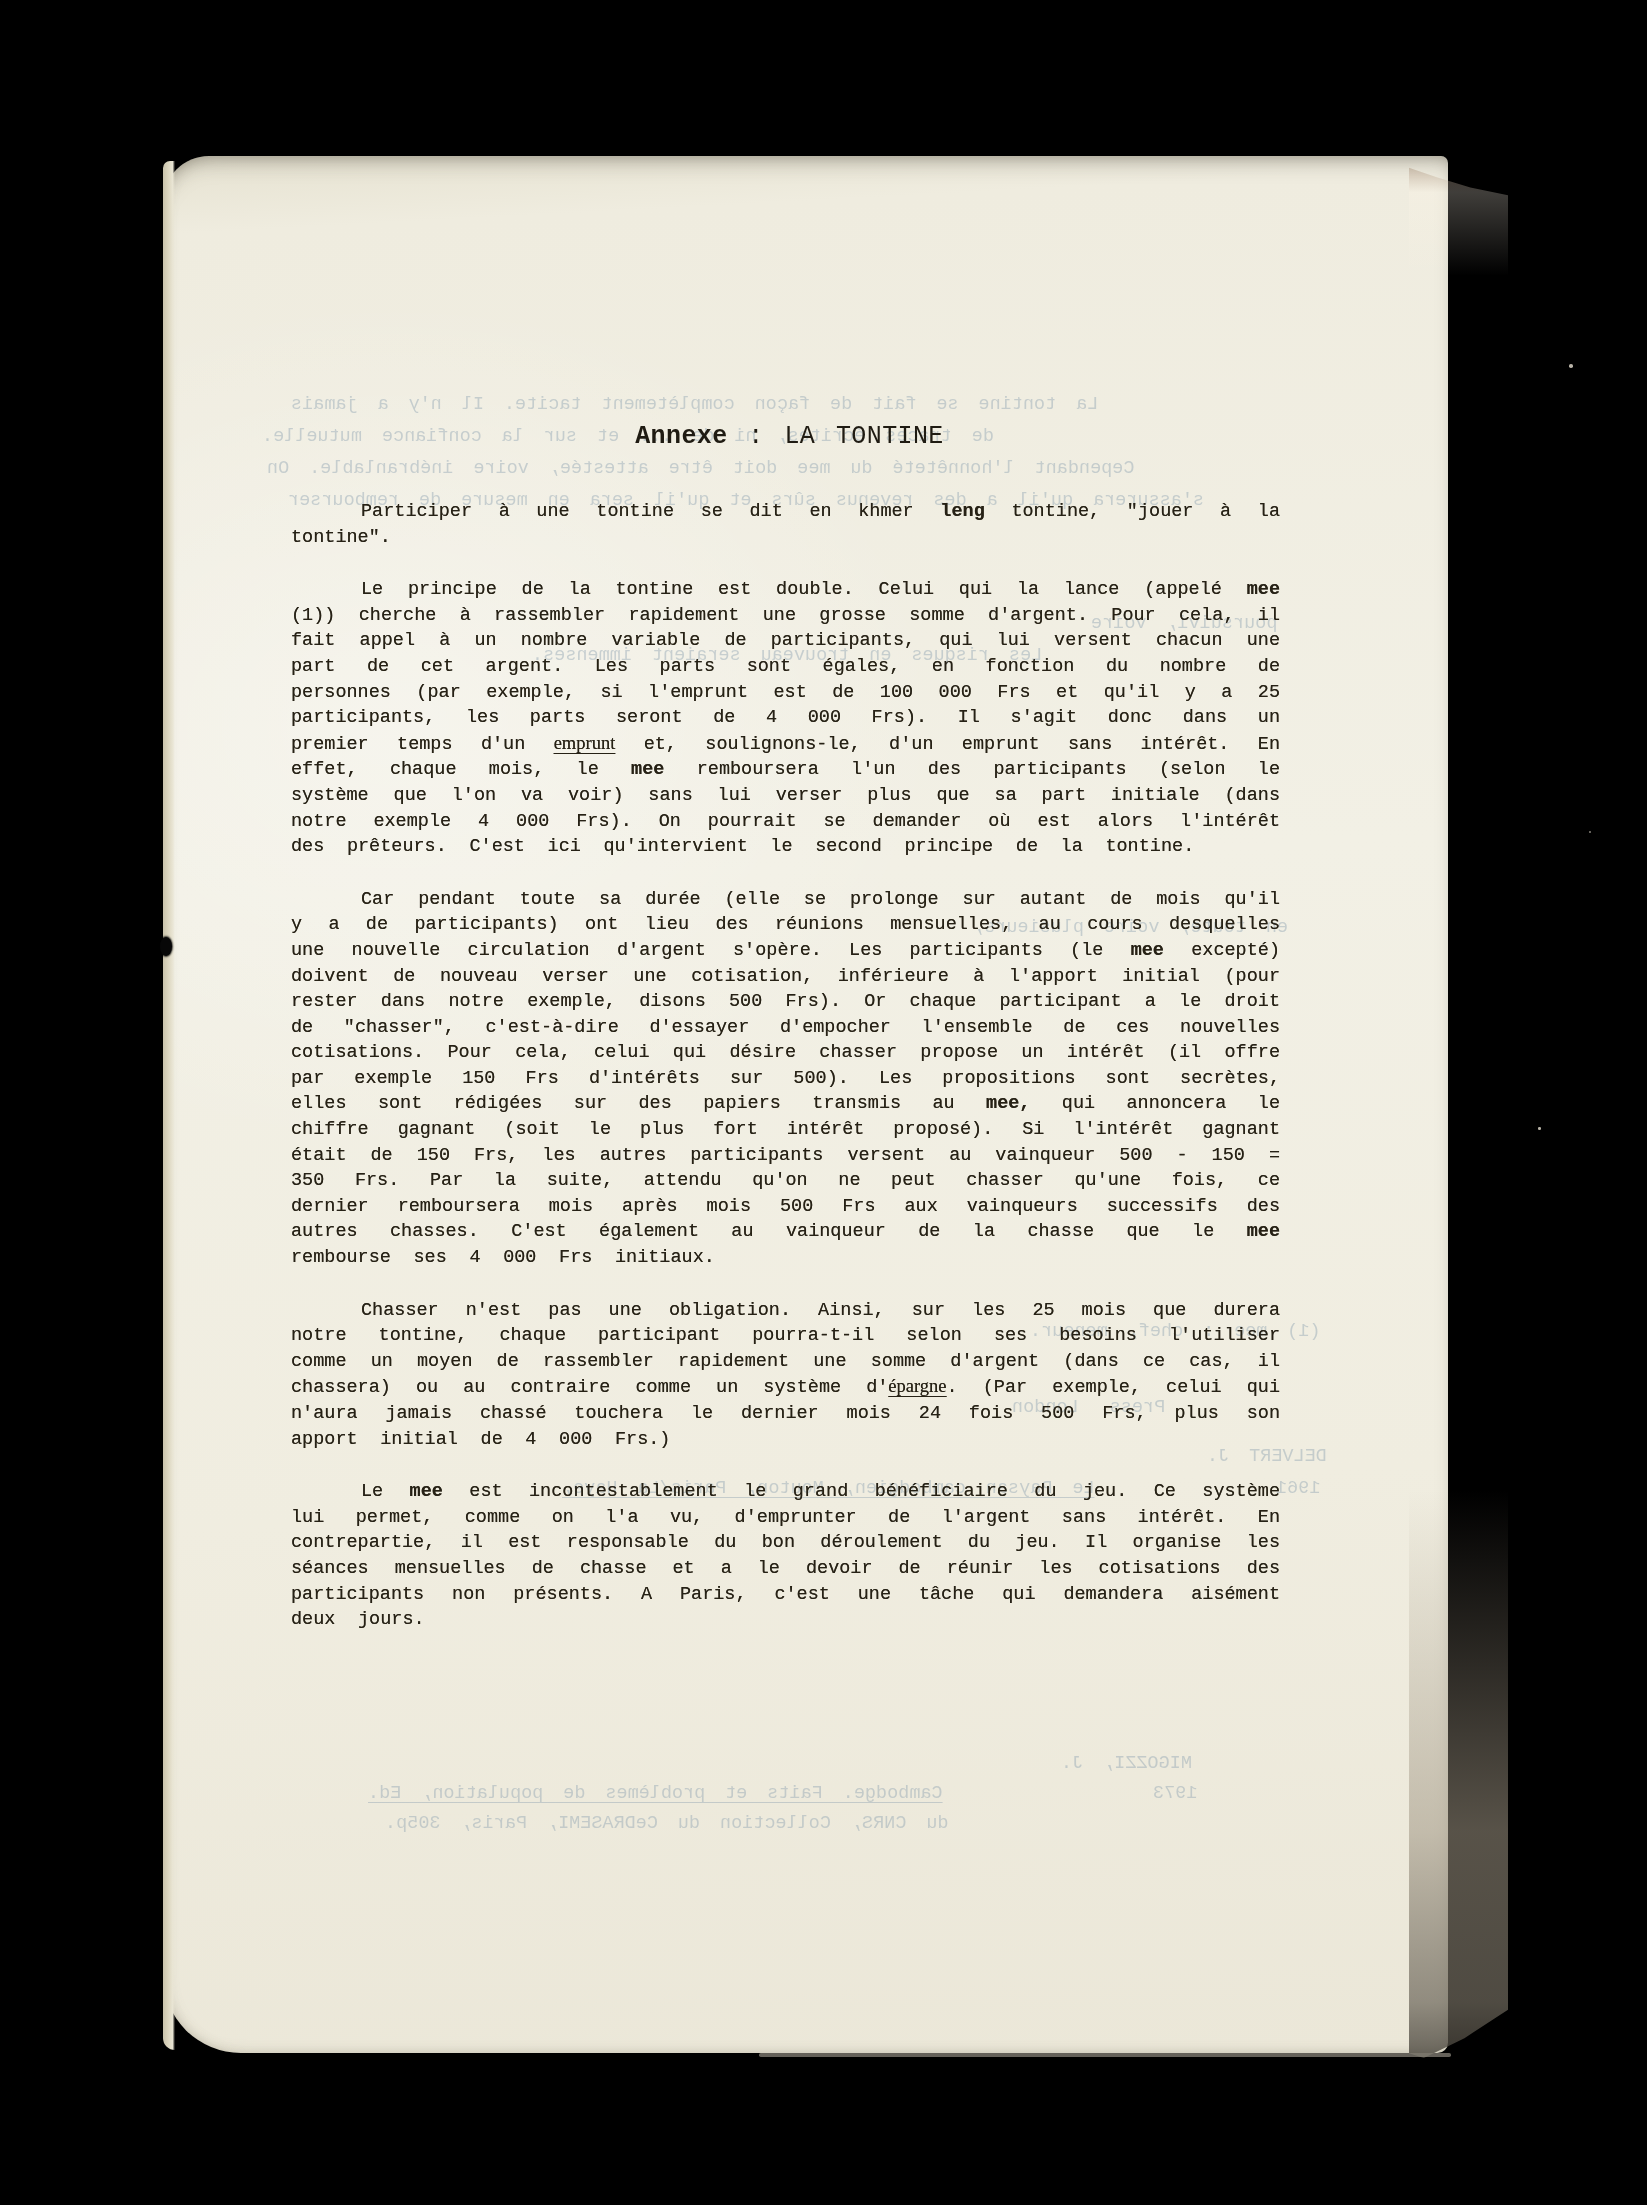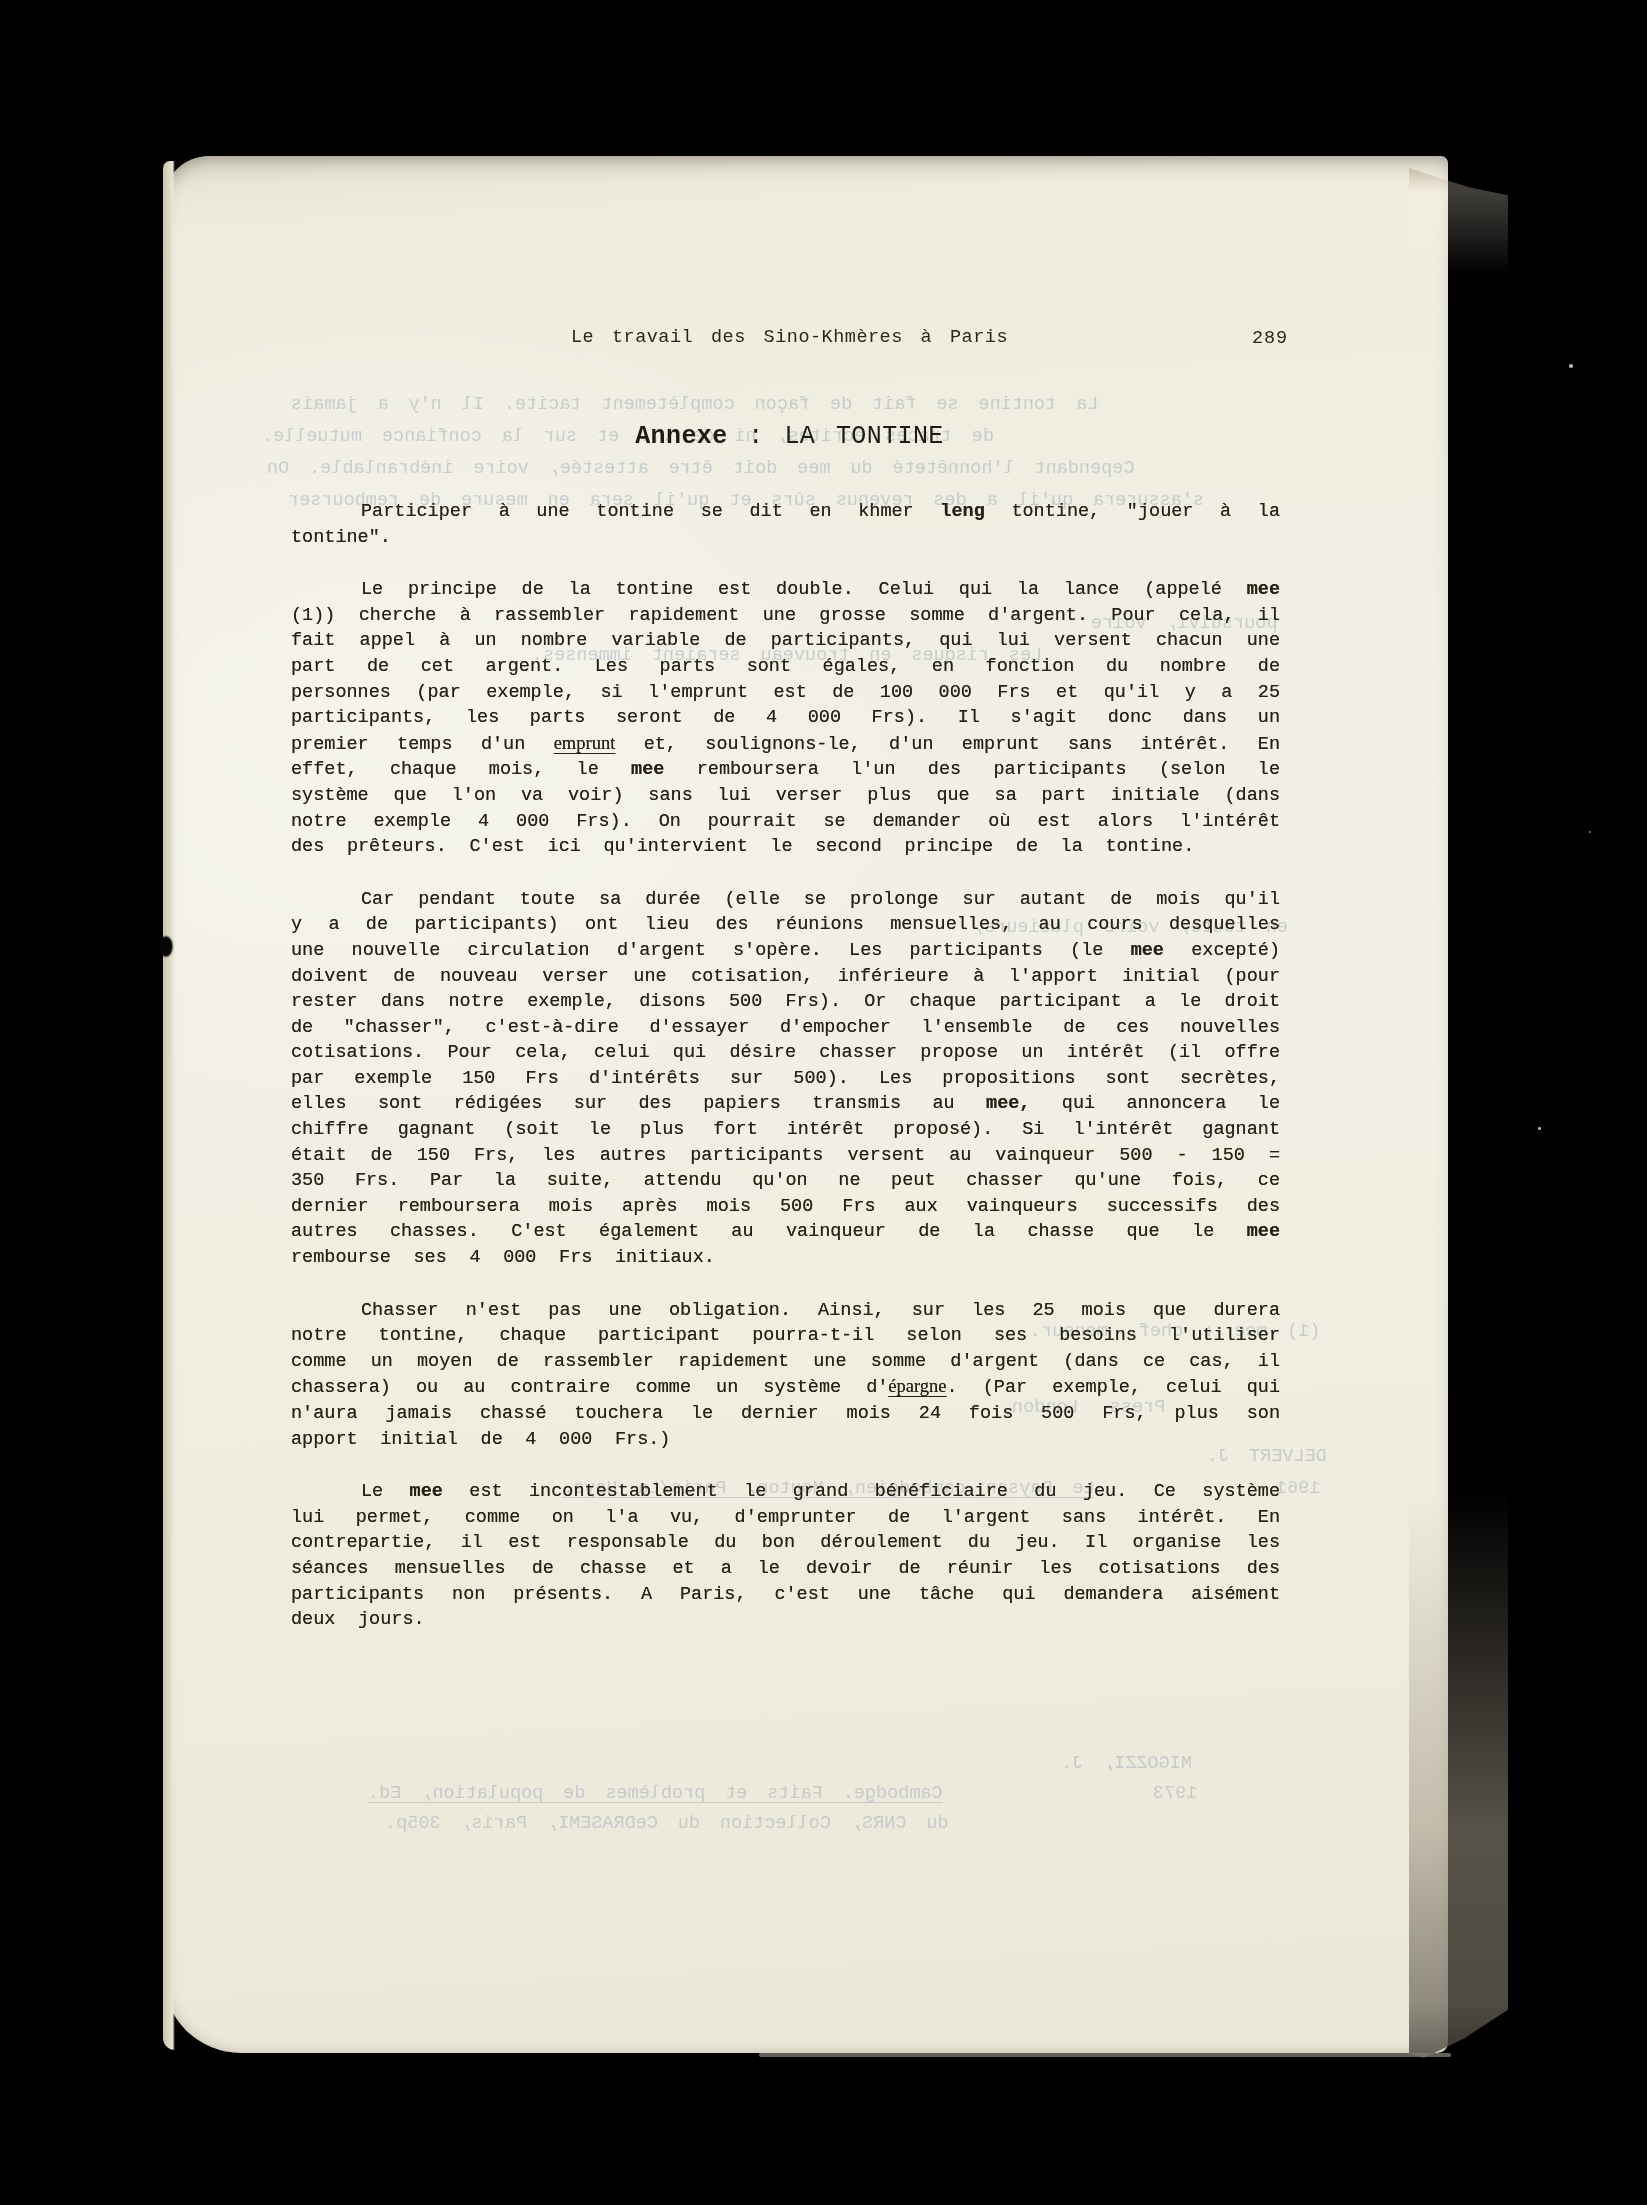--- a/index.html
+++ b/index.html
@@ -145,24 +145,20 @@
       <div class="bleed" style="left: 849px; top: 1239px;">Press, London</div>
       <div class="bleed" style="left: 1044px; top: 1288px;">DELVERT J.</div>
       <div class="bleed" style="left: 1113px; top: 1320px;">1961</div>
       <div class="bleed u" style="left: 399px; top: 1320px;">Le Paysan cambodgien, Mouton, Paris/La Haye,</div>
       <div class="bleed" style="left: 898px; top: 1595px;">MIGOZZI, J.</div>
       <div class="bleed" style="left: 990px; top: 1625px;">1973</div>
       <div class="bleed u" style="left: 205px; top: 1625px;">Cambodge. Faits et problèmes de population, Ed.</div>
       <div class="bleed" style="left: 222px; top: 1655px;">du CNRS, Collection du CeDRASEMI, Paris, 305p.</div>
     </div>
 
-  <div class="col header-row">
-    <span class="header-title">Le travail des Sino-Khmères à Paris</span>
-    <span class="page-number">289</span>
-  </div>
 
   <div class="col annexe">
     <strong>Annexe</strong><span> : LA TONTINE</span>
   </div>
 
   <div class="col bodytext">
       <p><span>Participer à une tontine se dit en khmer </span><strong>leng</strong><span> tontine, "jouer à la tontine".</span></p>
       <p><span>Le principe de la tontine est double. Celui qui la lance (appelé </span><strong>mee</strong><span> (1)) cherche à rassembler rapidement une grosse somme d'argent. Pour cela, il fait appel à un nombre variable de participants, qui lui versent chacun une part de cet argent. Les parts sont égales, en fonction du nombre de personnes (par exemple, si l'emprunt est de 100 000 Frs et qu'il y a 25 participants, les parts seront de 4 000 Frs). Il s'agit donc dans un premier temps d'un </span><span class="ul">emprunt</span><span> et, soulignons-le, d'un emprunt sans intérêt. En effet, chaque mois, le </span><strong>mee</strong><span> remboursera l'un des participants (selon le système que l'on va voir) sans lui verser plus que sa part initiale (dans notre exemple 4 000 Frs). On pourrait se demander où est alors l'intérêt des prêteurs. C'est ici qu'intervient le second principe de la tontine.</span></p>
       <p><span>Car pendant toute sa durée (elle se prolonge sur autant de mois qu'il y a de participants) ont lieu des réunions mensuelles, au cours desquelles une nouvelle circulation d'argent s'opère. Les participants (le </span><strong>mee</strong><span> excepté) doivent de nouveau verser une cotisation, inférieure à l'apport initial (pour rester dans notre exemple, disons 500 Frs). Or chaque participant a le droit de "chasser", c'est-à-dire d'essayer d'empocher l'ensemble de ces nouvelles cotisations. Pour cela, celui qui désire chasser propose un intérêt (il offre par exemple 150 Frs d'intérêts sur 500). Les propositions sont secrètes, elles sont rédigées sur des papiers transmis au </span><strong>mee,</strong><span> qui annoncera le chiffre gagnant (soit le plus fort intérêt proposé). Si l'intérêt gagnant était de 150 Frs, les autres participants versent au vainqueur 500 - 150 = 350 Frs. Par la suite, attendu qu'on ne peut chasser qu'une fois, ce dernier remboursera mois après mois 500 Frs aux vainqueurs successifs des autres chasses. C'est également au vainqueur de la chasse que le </span><strong>mee</strong><span> rembourse ses 4 000 Frs initiaux.</span></p>
       <p><span>Chasser n'est pas une obligation. Ainsi, sur les 25 mois que durera notre tontine, chaque participant pourra-t-il selon ses besoins l'utiliser comme un moyen de rassembler rapidement une somme d'argent (dans ce cas, il chassera) ou au contraire comme un système d'</span><span class="ul">épargne</span><span>. (Par exemple, celui qui n'aura jamais chassé touchera le dernier mois 24 fois 500 Frs, plus son apport initial de 4 000 Frs.)</span></p>

